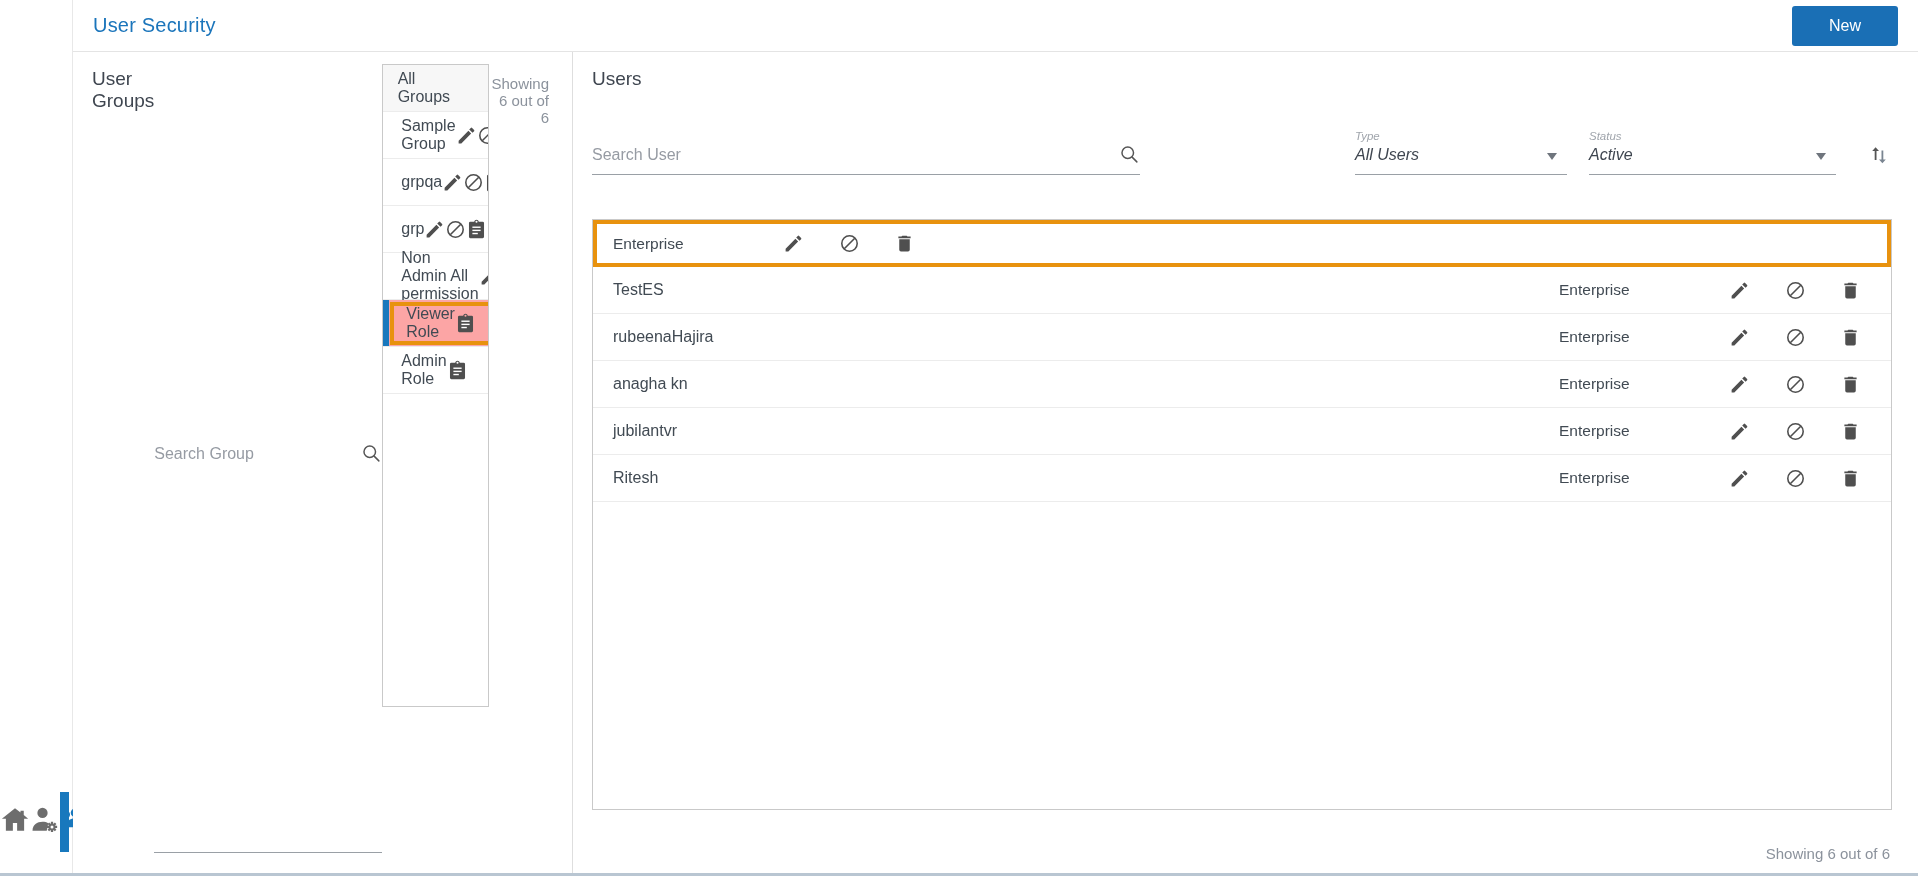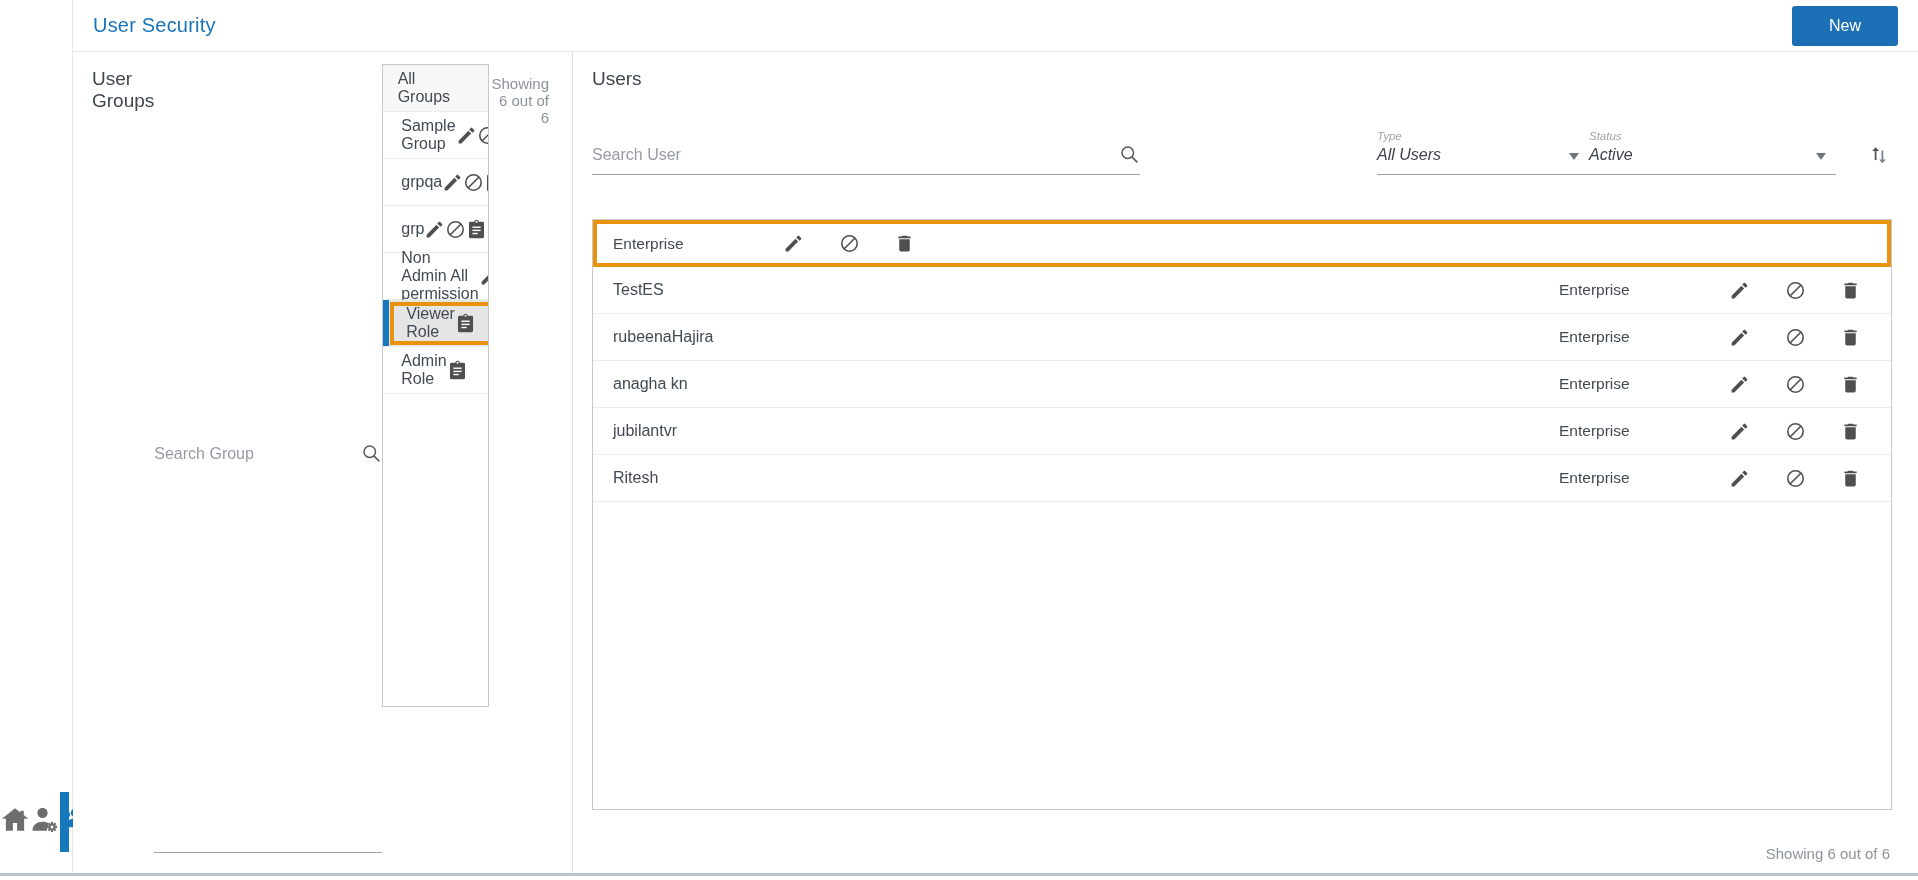--- a/index.html
+++ b/index.html
@@ -36,41 +36,41 @@
   .search-row { display:flex; align-items:center; border-bottom:1px solid #9aa0a6; padding-bottom:9px; }
   .search-row input { flex:1; border:none; outline:none; font-size:16px; color:#3f4650; background:transparent; font-family:inherit; }
   .search-row input::placeholder { color:#969ba3; }
   .search-row svg { width:21px; height:21px; flex:none; }
 
   .filters-row { display:flex; align-items:flex-end; margin-bottom:20px; }
   .left-panel .search-row { margin-bottom:20px; }
   .filters-row .search-wrap { width:548px; }
   .select { position:relative; border-bottom:1px solid #9aa0a6; cursor:pointer;font-style:italic; }
   .select.type-select   { width:212px; margin-left:auto; }
-  .select.status-select { width:247px; }
+  .select.status-select { width:247px; margin-left:22px; }
   .select .sel-label { display:block; font-size:11.5px; color:#a0a5ac; margin-bottom:4px; }
   .select .sel-value { display:block; font-size:16px; color:#3f4650; padding-bottom:10px; }
   .caret { position:absolute; right:10px; bottom:14px; width:0; height:0;
            border-left:5.5px solid transparent; border-right:5.5px solid transparent; border-top:7px solid #6f757d; }
   .sort-btn { margin-left:30px; margin-bottom:6px; width:26px; height:26px; background:none; border:none; cursor:pointer; }
   .sort-btn svg { width:24px; height:24px; }
 
   .list-box { border:1px solid #c9c9c9; background:#fff; overflow:hidden; }
   .left-panel  .list-box { height:643px; }
   .right-panel .list-box { height:652px; }
   .panel-footer { text-align:right; color:#8b929c; font-size:15px; padding:11px 2px; }
 
   
   .g-row { position:relative; display:flex; align-items:center; height:47px; padding-left:18px;
            border-bottom:1px solid #ececec; font-size:16px; color:#414a53; cursor:pointer; }
   .g-row.header-row { background:#f7f7f7;justify-content:center; }
   .g-row .icons { margin-left:auto; width:130px; margin-right:42px; display:flex; justify-content:space-between; }
   .action-icon { width:21px; height:21px; display:inline-flex; cursor:pointer; }
   .action-icon svg { width:21px; height:21px; }
-  .g-row.selected { background:#e5e5e5; padding-left:0; }
+  .g-row.selected { background:#fca5a5; padding-left:0; }
   .g-row.selected::before { content:""; position:absolute; left:0; top:0; bottom:0; width:6px; background:#1878bd; }
   .orange-wrap { margin-left:7px; width:340px; height:43px; border:4px solid #e8920e;
                  display:flex; align-items:center; padding:0 12px; }
 
   
   .u-row { display:flex; align-items:center; height:47px; padding-left:20px; border-bottom:1px solid #ececec; }
   .u-row.highlighted { border:4px solid #e8920e; padding-left:16px; }
   .u-name { flex:1; font-size:16px; color:#414a53; }
   .u-type { width:170px; font-size:15.5px; color:#414a53; }
   .u-icons { width:132px; margin-right:30px; display:flex; justify-content:space-between; }

